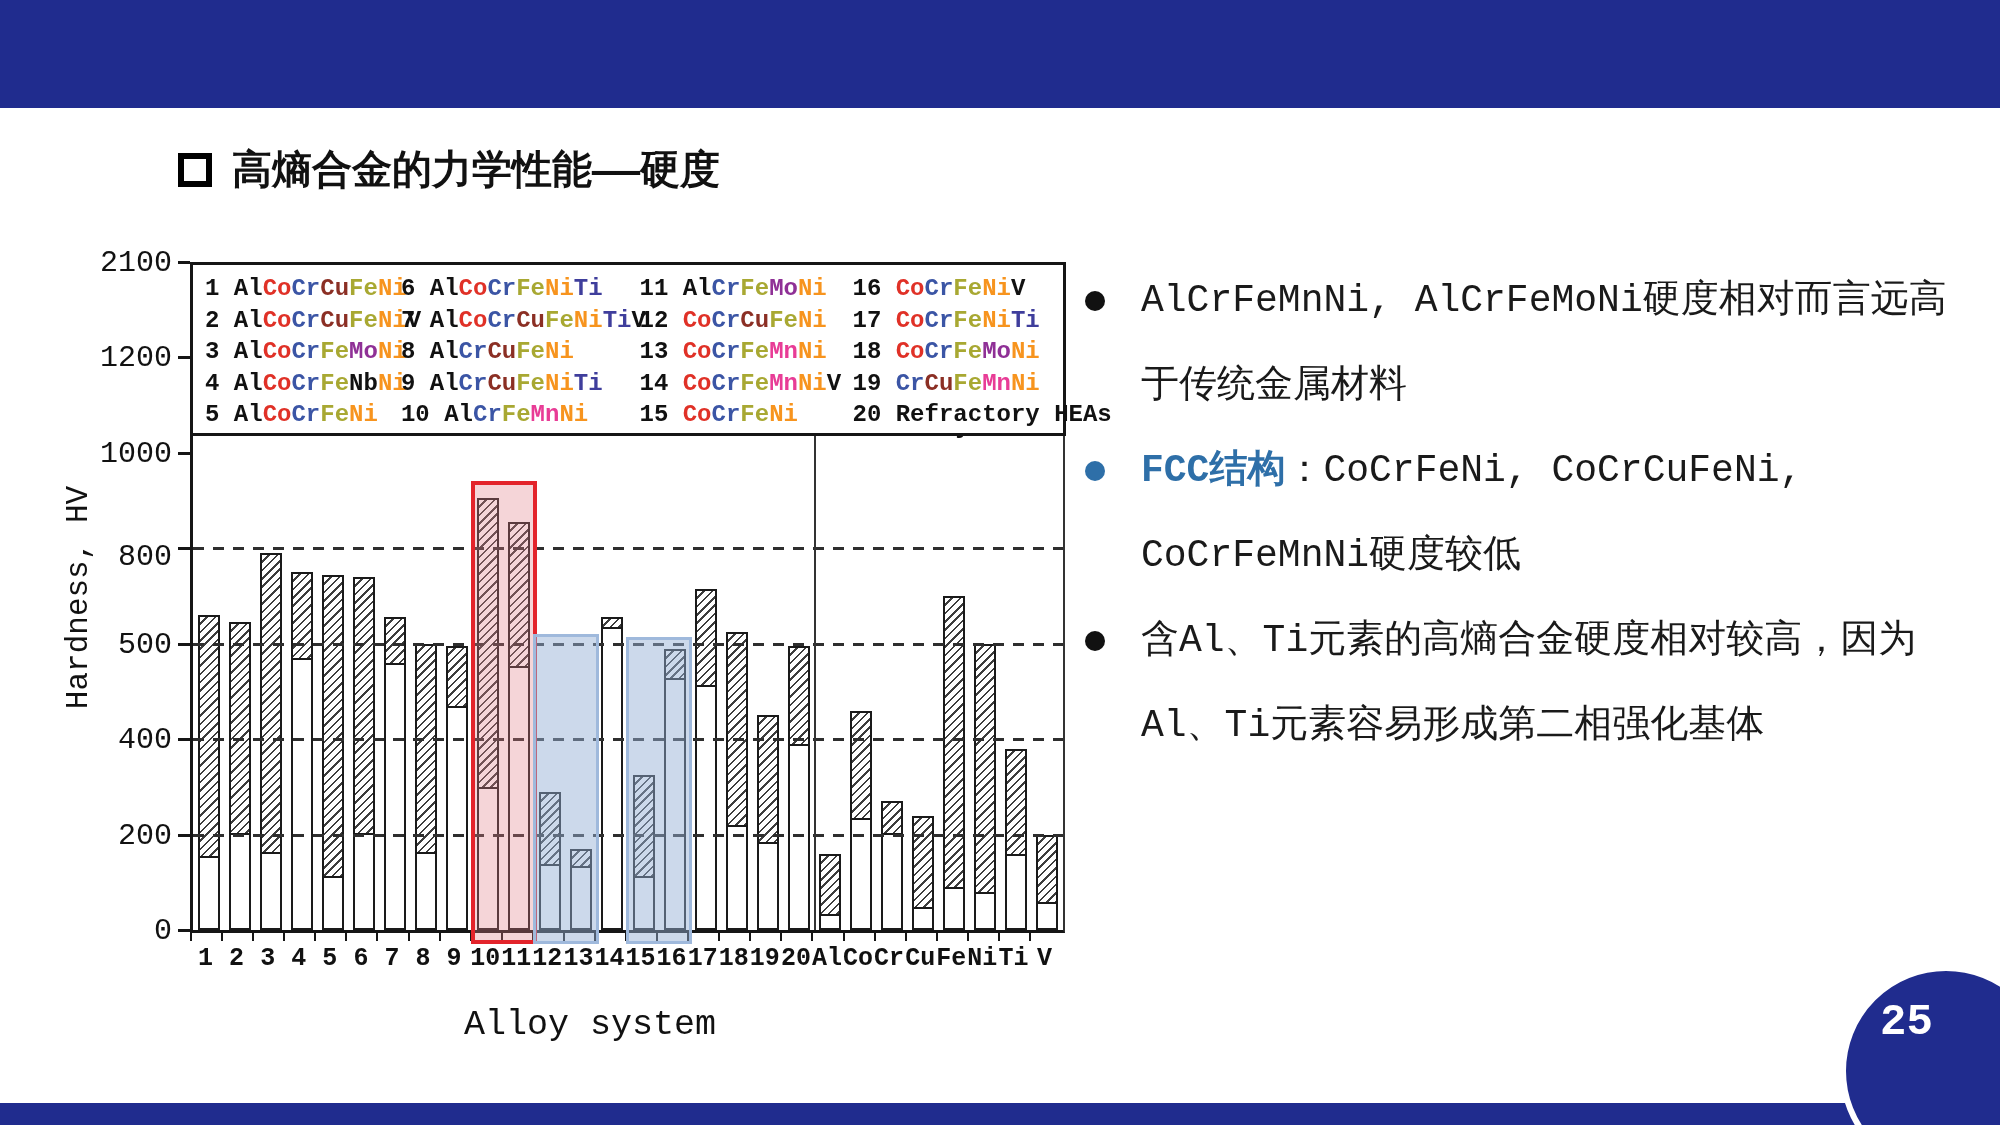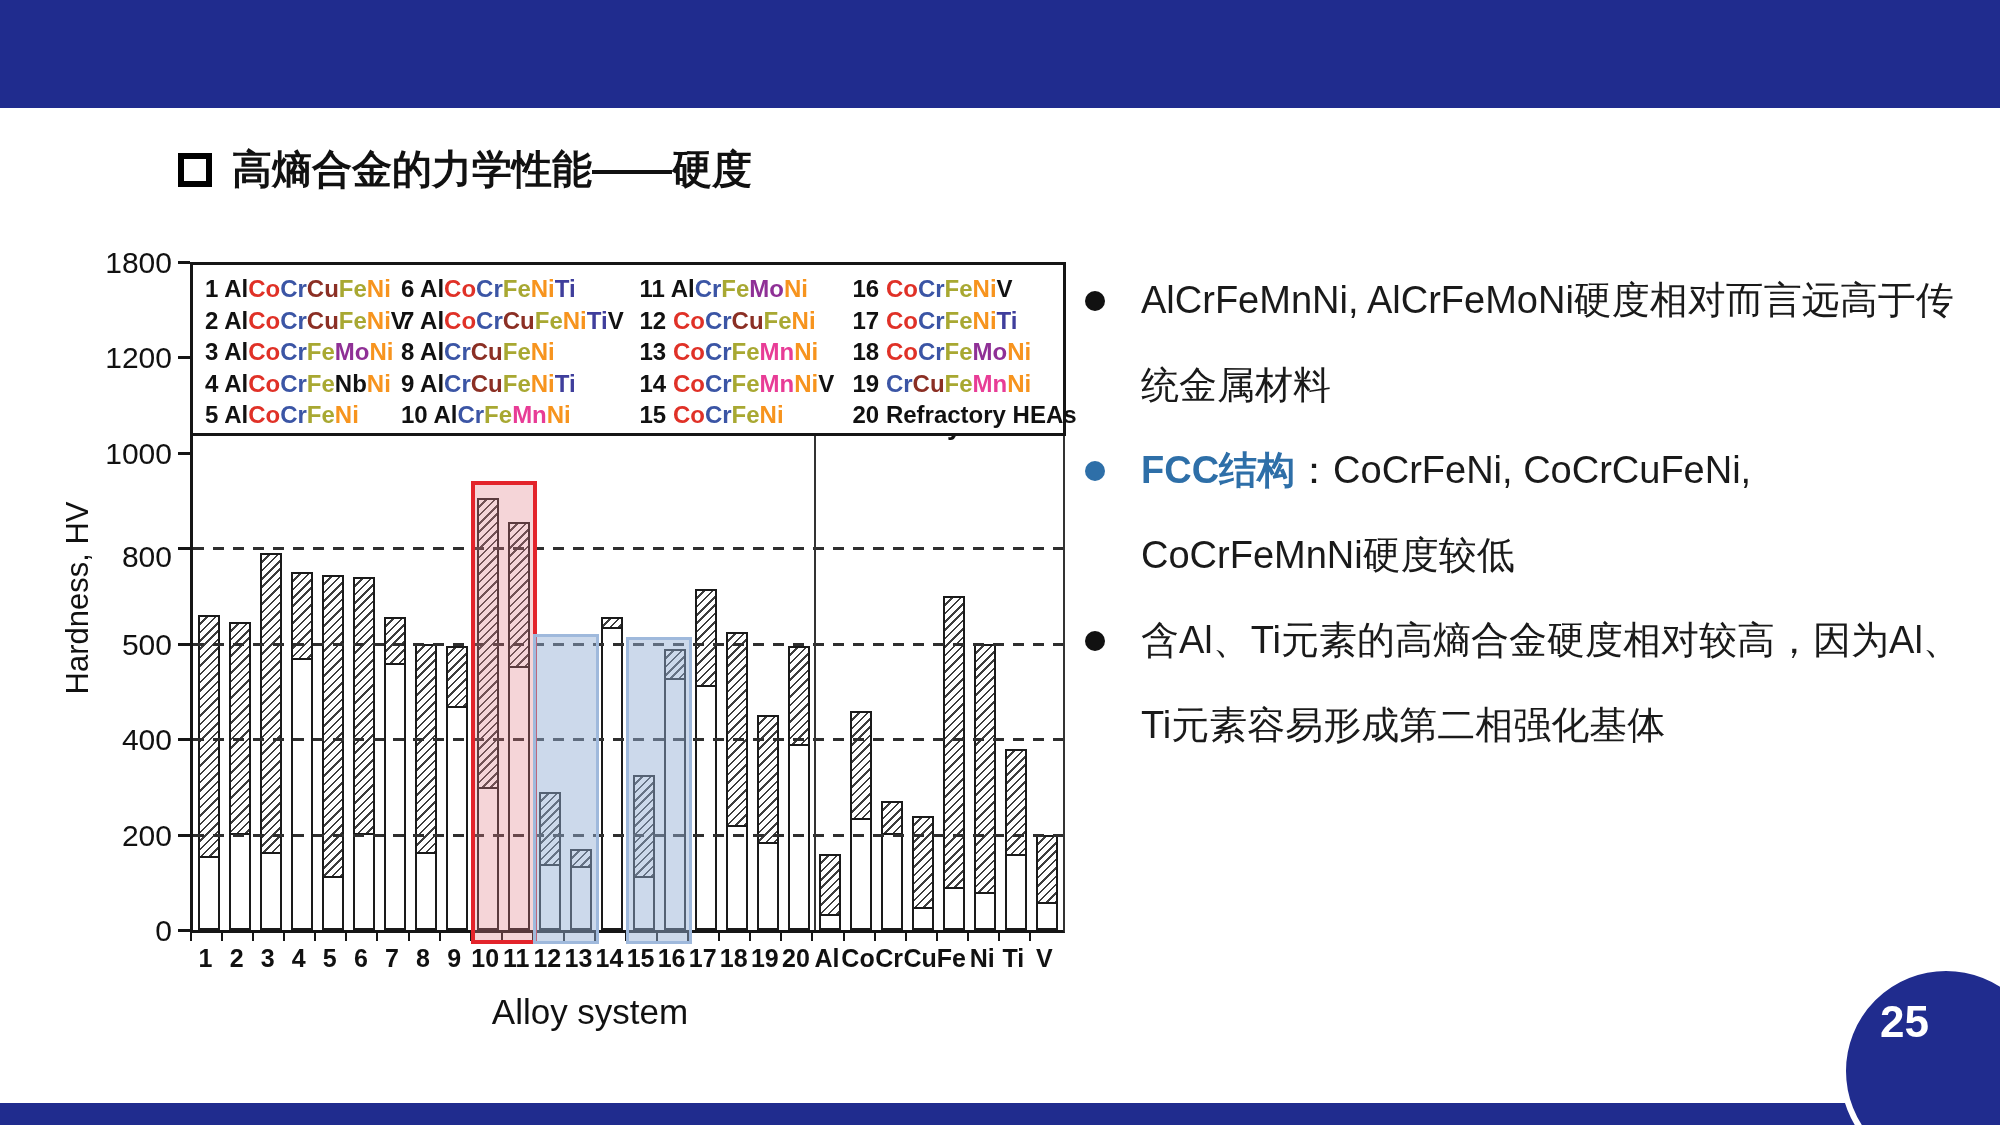--- a/index.html
+++ b/index.html
@@ -1,17 +1,17 @@
 <!DOCTYPE html>
 <html><head>
 <meta charset="utf-8">
 <style>
   html,body{margin:0;padding:0;background:#888;}
   .slide{position:relative;width:2000px;height:1125px;background:#ffffff;overflow:hidden;
-         font-family:Liberation Sans, sans-serif;color:#111;}
+         font-family:Liberation Mono, monospace;color:#111;}
   .abs{position:absolute;}
   .topbar{left:0;top:0;width:2000px;height:108px;}
   .bottombar{left:0;bottom:0;width:2000px;height:22px;}
   .corner-circle{right:-52px;bottom:-52px;width:200px;height:200px;border-radius:50%;
                  border:6px solid #fff;z-index:10;}
   .page-num{left:34px;top:26px;color:#fff;font-size:44px;font-weight:bold;}
   .slide-title{left:178px;top:142px;font-size:40px;font-weight:bold;display:flex;align-items:center;}
   .title-square{display:inline-block;width:22px;height:22px;border:6px solid #000;margin-right:20px;}
   
   .chart{left:60px;top:192px;width:1040px;height:850px;}
@@ -19,21 +19,21 @@
         border-bottom:3px solid #151515;border-right:2px solid #333;}
   .ylab{left:0;width:112px;text-align:right;font-size:30px;}
   .ytick{background:#151515;height:3px;width:12px;}
   .gridline{left:0;width:100%;height:3px;z-index:2;
             background:repeating-linear-gradient(90deg,#2e2e2e 0 11px,transparent 11px 20px);}
   .bar{bottom:0;background:#fff;border:2px solid #1a1a1a;box-sizing:border-box;z-index:1;}
   .hatch{left:0;top:0;width:100%;box-sizing:border-box;border-bottom:2px solid #1a1a1a;
          background:repeating-linear-gradient(135deg,rgba(255,255,255,0) 0 4.2px,#3d3d3d 4.2px 5.9px);}
   .xlab{font-size:25px;font-weight:bold;text-align:center;width:40px;}
   .xtick{background:#151515;width:2px;height:8px;}
-  .x-title{font-size:35px;text-align:center;width:320px;}
+  .x-title{font-size:35px;text-align:center;width:320px;margin-top:13px;}
   .y-title{width:320px;text-align:center;font-size:31px;transform:rotate(-90deg);}
   .legend-box{left:-3px;right:-3px;top:0;height:174px;border:3px solid #151515;background:#fff;z-index:5;
               display:grid;grid-template-columns:23% 28% 25% 24%;padding:8px 6px 6px 12px;box-sizing:border-box;}
   .legend-entry{font-size:24px;font-weight:bold;line-height:31.5px;white-space:nowrap;}
   .divider{width:2px;background:#333;z-index:2;}
   .region-label{font-size:27px;font-weight:bold;text-align:center;z-index:4;}
   .arrow-line{height:3px;background:#222;z-index:4;}
   .ah{width:0;height:0;z-index:4;}
   .ah-l{border-top:9px solid transparent;border-bottom:9px solid transparent;border-right:18px solid #222;}
   .ah-r{border-top:9px solid transparent;border-bottom:9px solid transparent;border-left:18px solid #222;}
@@ -202,21 +202,21 @@
         <div class="abs ylab" style="top: 531.143px;">400</div>
         <div class="abs ytick" style="left: 118px; top: 546.143px;"></div>
         <div class="abs ylab" style="top: 435.714px;">500</div>
         <div class="abs ytick" style="left: 118px; top: 450.714px;"></div>
         <div class="abs ylab" style="top: 348px;">800</div>
         <div class="abs ytick" style="left: 118px; top: 355.286px;"></div>
         <div class="abs ylab" style="top: 244.857px;">1000</div>
         <div class="abs ytick" style="left: 118px; top: 259.857px;"></div>
         <div class="abs ylab" style="top: 149.429px;">1200</div>
         <div class="abs ytick" style="left: 118px; top: 164.429px;"></div>
-        <div class="abs ylab" style="top: 54px;">1800</div>
+        <div class="abs ylab" style="top: 54px;">2100</div>
         <div class="abs ytick" style="left: 118px; top: 69px;"></div>
       </div>
     <div id="xaxis">
         <div class="abs xtick" style="left: 130px; top: 741px;"></div>
         <div class="abs xlab" style="left: 125.536px; top: 752px;">1</div>
         <div class="abs xtick" style="left: 161.071px; top: 741px;"></div>
         <div class="abs xlab" style="left: 156.607px; top: 752px;">2</div>
         <div class="abs xtick" style="left: 192.143px; top: 741px;"></div>
         <div class="abs xlab" style="left: 187.679px; top: 752px;">3</div>
         <div class="abs xtick" style="left: 223.214px; top: 741px;"></div>

